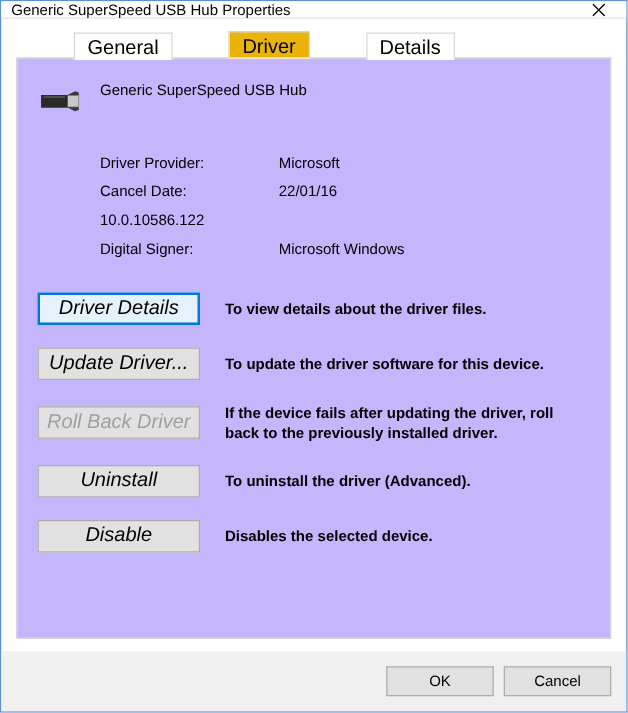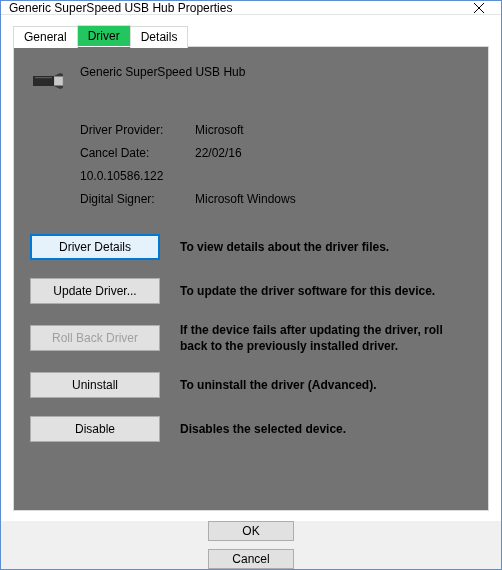--- a/index.html
+++ b/index.html
@@ -39,84 +39,85 @@
     .tab {
       padding: 3px 10px 4px;
       border: 1px solid #d9d9d9;
       border-bottom: none;
       background: #fff;
       color: #000;
       cursor: default;
       margin-right: -1px;
       position: relative;
       top: 1px;
-      font-size: 12px;
+      font-size: 16px;
+      margin-left: 46px;
     }
     .tab.active {
-      background: #22c55e;
+      background: #eab308;
       border-bottom: 1px solid #fff;
       top: 0;
       padding-bottom: 5px;
       z-index: 3;
     }
     .tabpanel {
       flex: 1;
       border: 1px solid #d9d9d9;
-      background: #737373;
+      background: #c4b5fd;
       padding: 18px 16px 16px;
       position: relative;
       z-index: 1;
     }
     .header-row {
       display: flex; align-items: flex-start;
       margin-bottom: 28px;
     }
     .device-icon { width: 36px; height: 28px; margin-right: 14px; flex: none; margin-top:2px; }
     .device-name { padding-top: 0; color: #000; }
     .info-grid {
       margin-left: 50px;
       margin-bottom: 28px;
     }
-    .info-row { display: flex; margin-bottom: 9px; }
+    .info-row { display: flex; margin-bottom: 9px; gap: 28px; }
     .info-label { width: 115px; color: #000; }
     .info-value { color: #000; }
     .action-row {
       display: flex; align-items: center;
       margin-bottom: 18px;
       gap: 20px;
     }
     .action-btn {
       width: 130px;
       height: 26px;
       border: 1px solid #adadad;
       background: #e1e1e1;
       color: #000;
       cursor: default;
       font-family: inherit;
-      font-size: 12px;
+      font-size: 16px;
       padding: 0;
+      font-style: italic;
     }
     .action-btn.focused {
       border: 2px solid #0078d7;
       background: #e5f1fb;
       outline: none;
     }
     .action-btn:disabled {
       color: #a0a0a0;
       background: #e1e1e1;
     }
     .action-desc { flex: 1; color: #000; line-height: 1.35; font-weight: bold; }
     .footer {
       height: 48px;
       display: flex; align-items: center; justify-content: flex-end;
       padding: 0 12px;
       gap: 8px;
       border-top: 0;
       background: #f0f0f0;
-      flex-direction: column;
     }
     .footer-btn {
       width: 86px; height: 24px;
       border: 1px solid #adadad;
       background: #e1e1e1;
       font-family: inherit;
       font-size: 12px;
       cursor: default;
     }
   </style>
@@ -154,21 +155,21 @@
         <div class="device-name">Generic SuperSpeed USB Hub</div>
       </div>
 
       <div class="info-grid">
         <div class="info-row">
           <div class="info-label">Driver Provider:</div>
           <div class="info-value">Microsoft</div>
         </div>
         <div class="info-row">
           <div class="info-label">Cancel Date:</div>
-          <div class="info-value">22/02/16</div>
+          <div class="info-value">22/01/16</div>
         </div>
         <div class="info-row">
           <div class="info-value">10.0.10586.122</div>
         </div>
         <div class="info-row">
           <div class="info-label">Digital Signer:</div>
           <div class="info-value">Microsoft Windows</div>
         </div>
       </div>
 

